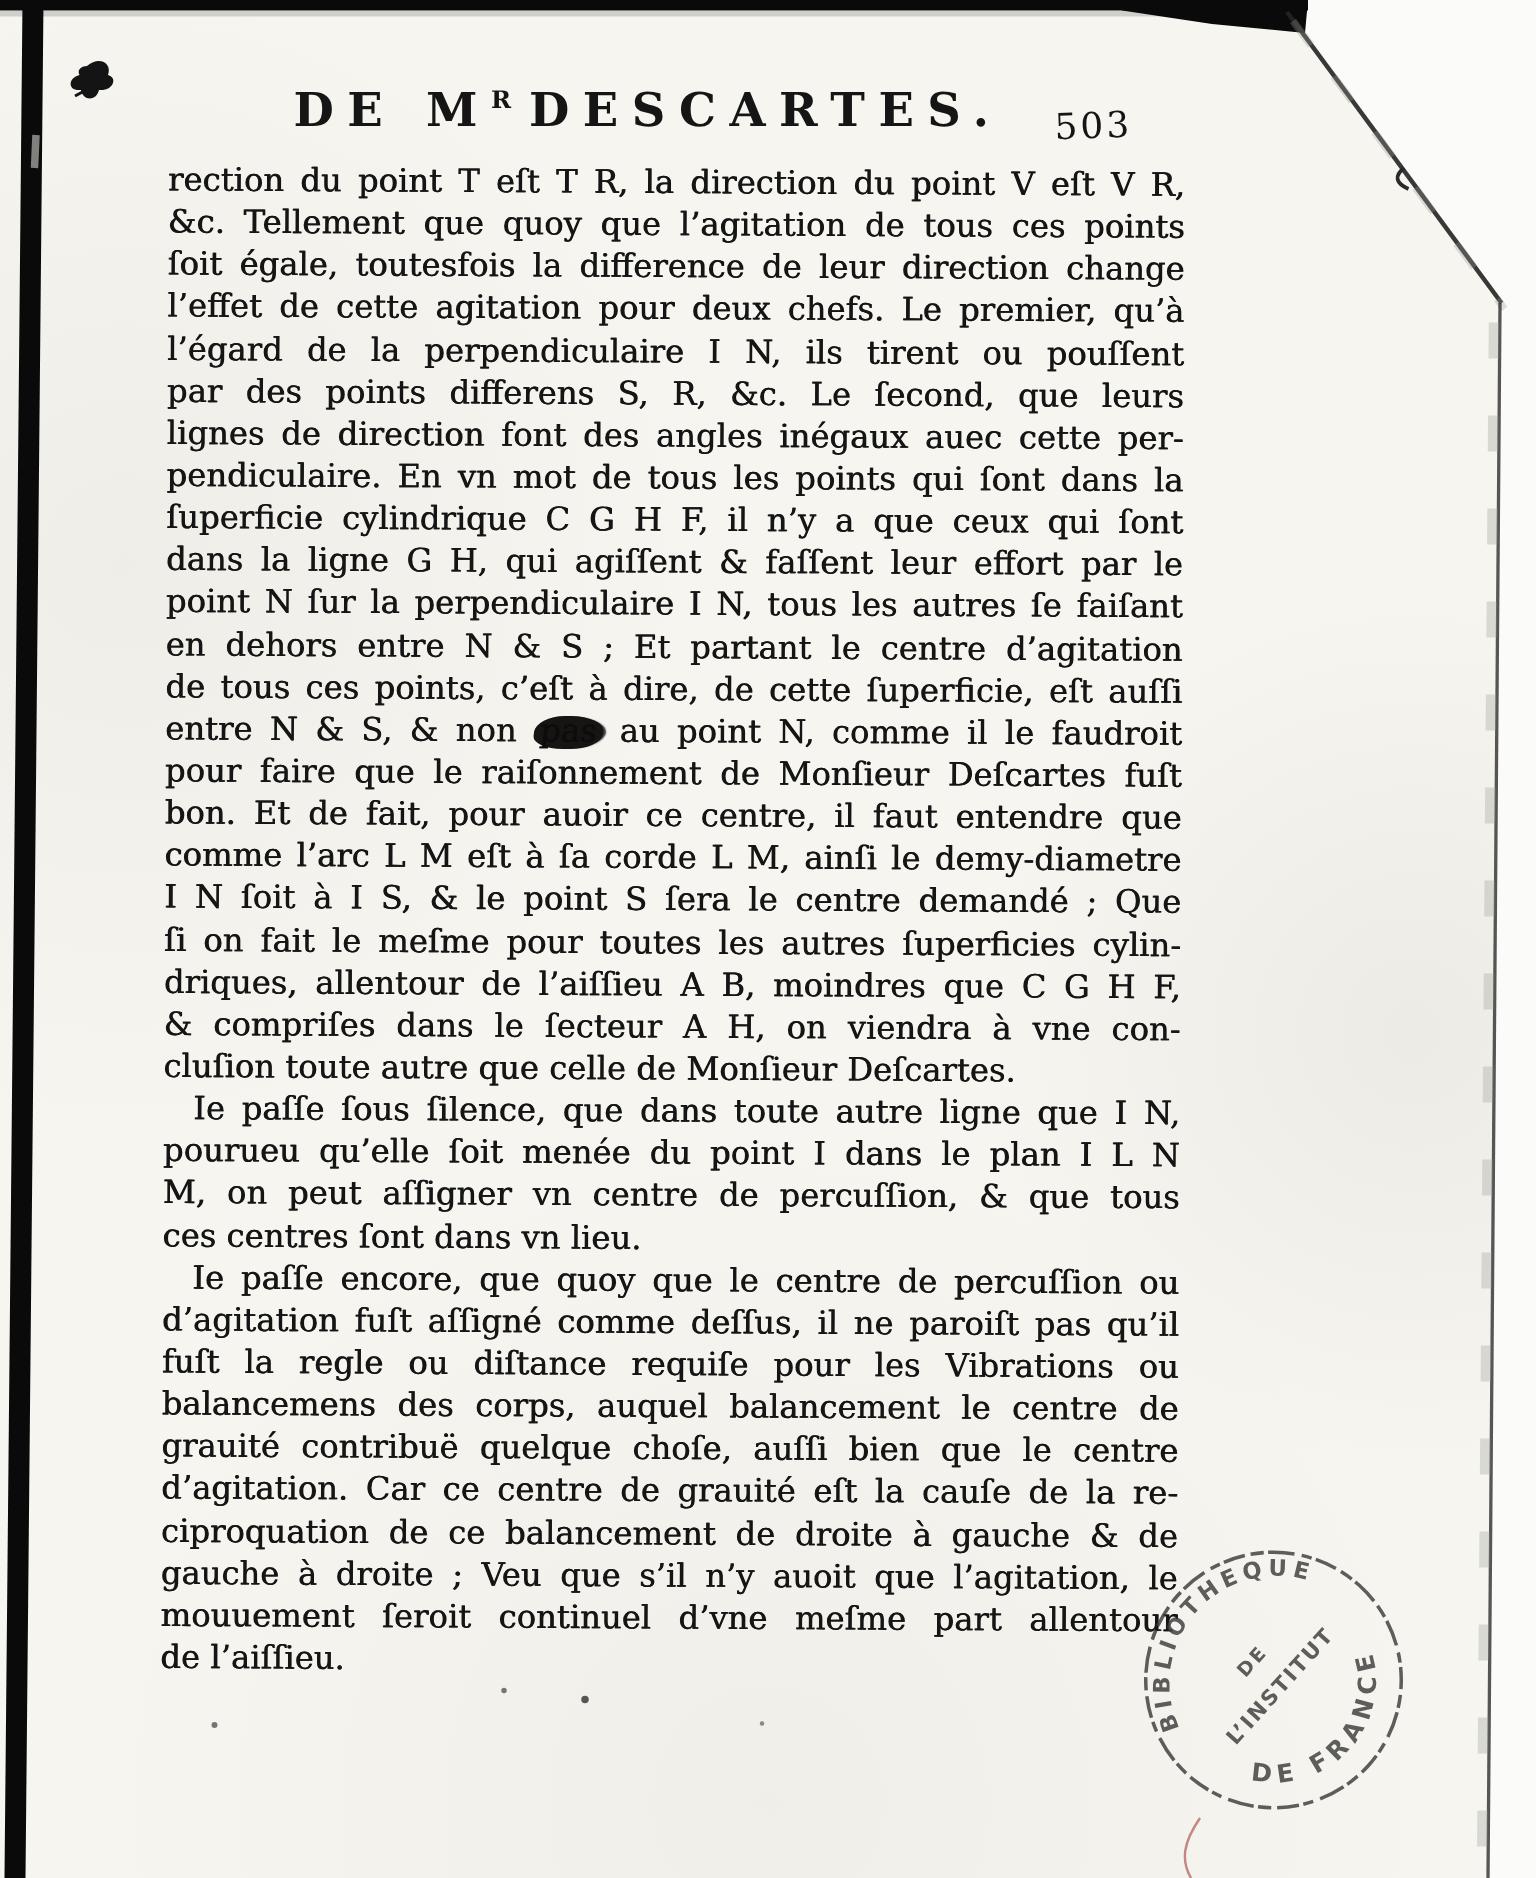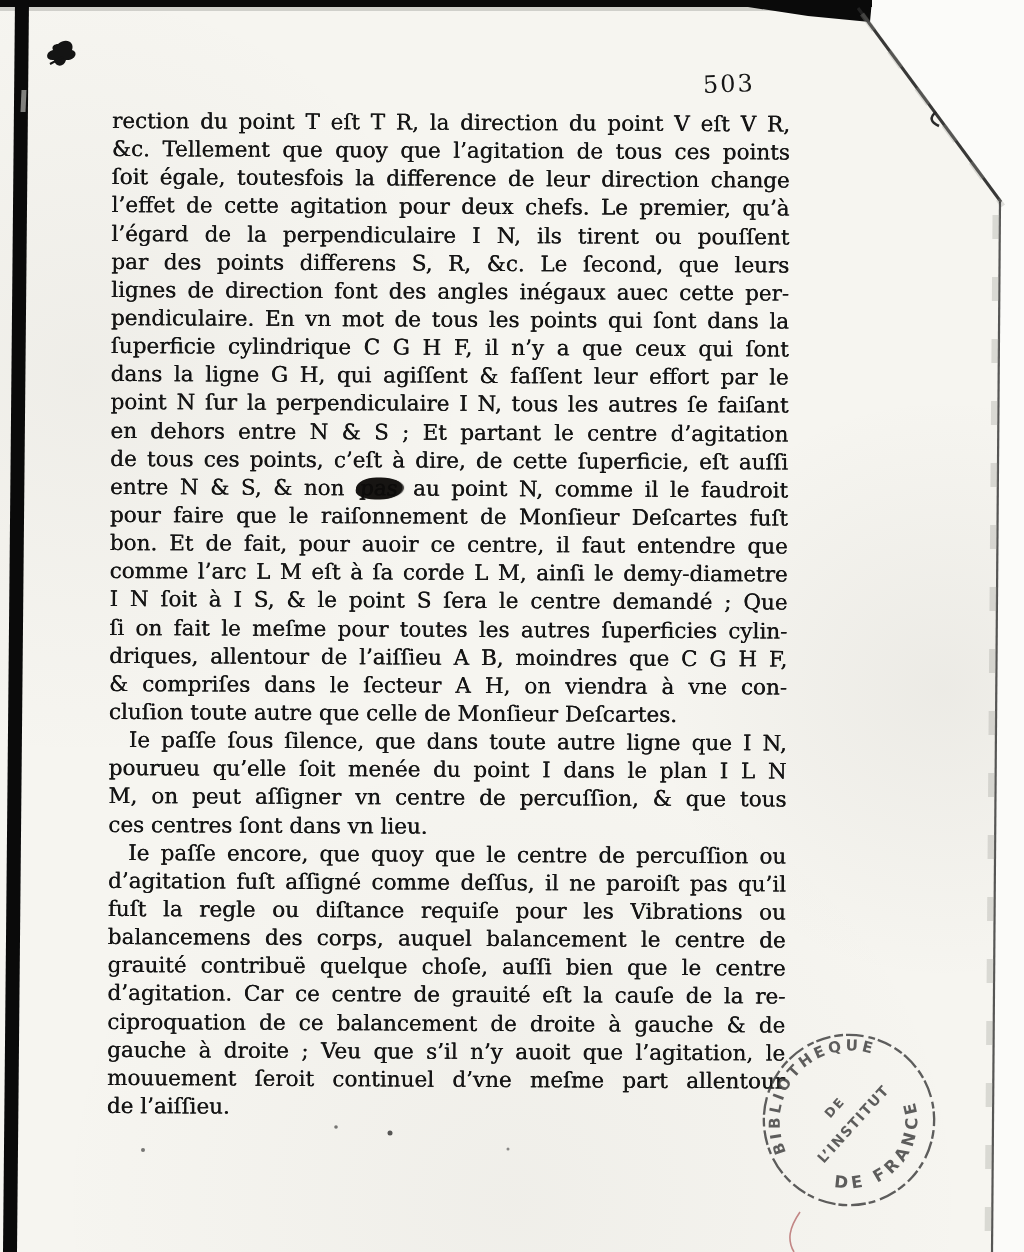--- a/index.html
+++ b/index.html
@@ -75,20 +75,23 @@
     <path d="M 50,64 l 13,-7" stroke="#141414" stroke-width="2" fill="none"></path>
 
     <circle cx="390" cy="1133" r="2.5" fill="#222" opacity="0.75"></circle>
     <circle cx="336" cy="1127" r="1.8" fill="#222" opacity="0.6"></circle>
     <circle cx="143" cy="1150" r="2" fill="#222" opacity="0.6"></circle>
     <circle cx="508" cy="1149" r="1.5" fill="#222" opacity="0.5"></circle>
 
     <path d="M 800,1212 C 789,1228 787,1240 794,1252" stroke="#b56a6a" stroke-width="1.6" fill="none" opacity="0.8"></path>
   </svg>
 
+  <div class="header">
+    <span>DE M</span><span class="sup">R</span><span class="rest">DESCARTES.</span>
+  </div>
   <div class="pagenum">503</div>
 
   <div class="body-text">
       <div class="line">rection du point T eſt T R, la direction du point V eſt V R,</div>
       <div class="line">&amp;c. Tellement que quoy que l’agitation de tous ces points</div>
       <div class="line">ſoit égale, toutesfois la difference de leur direction change</div>
       <div class="line">l’effet de cette agitation pour deux chefs. Le premier, qu’à</div>
       <div class="line">l’égard de la perpendiculaire I N, ils tirent ou pouſſent</div>
       <div class="line">par des points differens S, R, &amp;c. Le ſecond, que leurs</div>
       <div class="line">lignes de direction font des angles inégaux auec cette per-</div>

